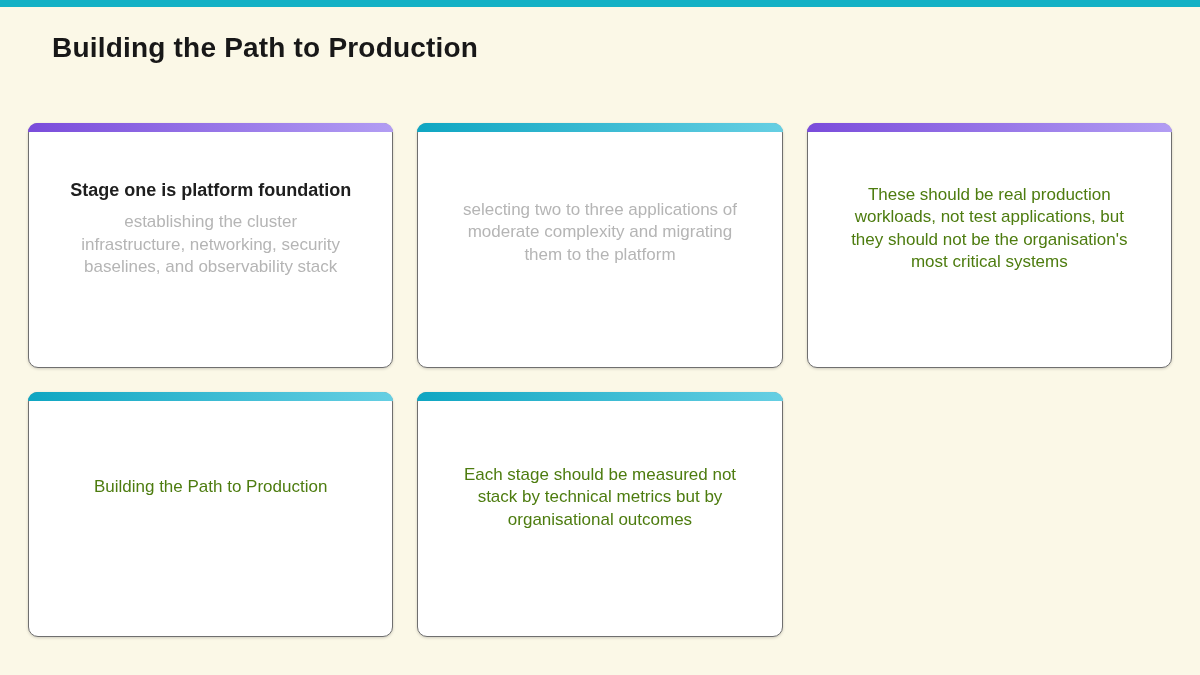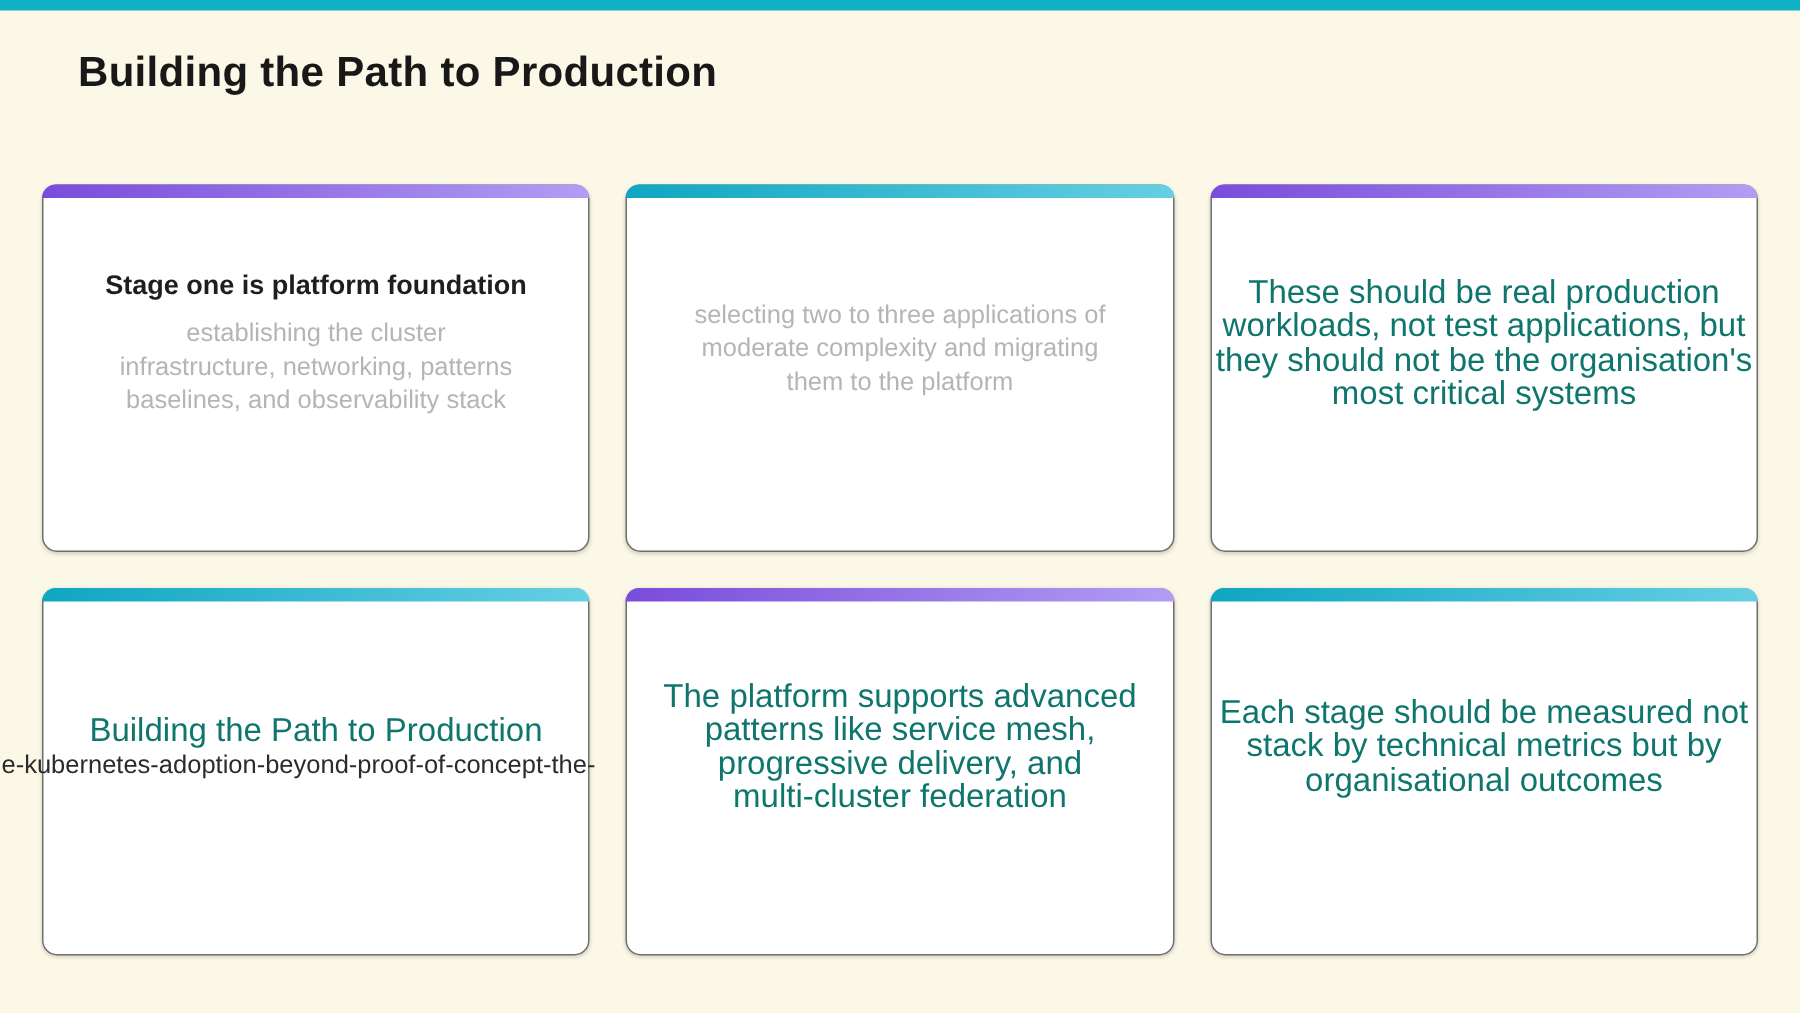--- a/index.html
+++ b/index.html
@@ -81,22 +81,22 @@
     line-height: 25px;
   }
   .body-muted {
     margin: 8px 0 0 0;
     font-size: 17px;
     color: #b5b5b5;
     line-height: 22.5px;
   }
   .text-dark {
     margin: 0;
-    font-size: 22px;
-    color: #0f766e;
+    font-size: 17px;
+    color: #4d7c0f;
     line-height: 22.5px;
   }
   .multiline {
     white-space: pre-line;
   }
   .slug-overflow {
     position: absolute;
     left: -28px;
     top: 106px;
     margin: 0;
@@ -113,21 +113,21 @@
 
 <h1 class="page-title">Building the Path to Production</h1>
 
 <main class="card-grid">
 
   <section class="card" style="background: rgb(255, 255, 255);">
     <div class="accent-bar" style="background: linear-gradient(90deg, rgb(122, 76, 219), rgb(178, 157, 243));"></div>
     <div class="card-content">
       <h2 class="heading">Stage one is platform foundation</h2>
       <p class="body-muted multiline">establishing the cluster
-infrastructure, networking, patterns
+infrastructure, networking, security
 baselines, and observability stack</p>
     </div>
   </section>
 
   <section class="card" style="background: rgb(255, 255, 255);">
     <div class="accent-bar" style="background: linear-gradient(90deg, rgb(15, 166, 194), rgb(102, 207, 227));"></div>
     <div class="card-content">
       <p class="body-muted multiline">selecting two to three applications of
 moderate complexity and migrating
 them to the platform</p>
@@ -142,32 +142,22 @@
 they should not be the organisation's
 most critical systems</p>
     </div>
   </section>
 
   <section class="card" style="background: rgb(255, 255, 255);">
     <div class="accent-bar" style="background: linear-gradient(90deg, rgb(15, 166, 194), rgb(102, 207, 227));"></div>
     <div class="card-content shift-more">
       <p class="text-dark">Building the Path to Production</p>
     </div>
-    <p class="slug-overflow">e-kubernetes-adoption-beyond-proof-of-concept-the-</p>
   </section>
 
-  <section class="card" style="background: rgb(255, 255, 255);">
-    <div class="accent-bar" style="background: linear-gradient(90deg, rgb(122, 76, 219), rgb(178, 157, 243));"></div>
-    <div class="card-content">
-      <p class="text-dark multiline">The platform supports advanced
-patterns like service mesh,
-progressive delivery, and
-multi-cluster federation</p>
-    </div>
-  </section>
 
   <section class="card" style="background: rgb(255, 255, 255);">
     <div class="accent-bar" style="background: linear-gradient(90deg, rgb(15, 166, 194), rgb(102, 207, 227));"></div>
     <div class="card-content">
       <p class="text-dark multiline">Each stage should be measured not
 stack by technical metrics but by
 organisational outcomes</p>
     </div>
   </section>
 

